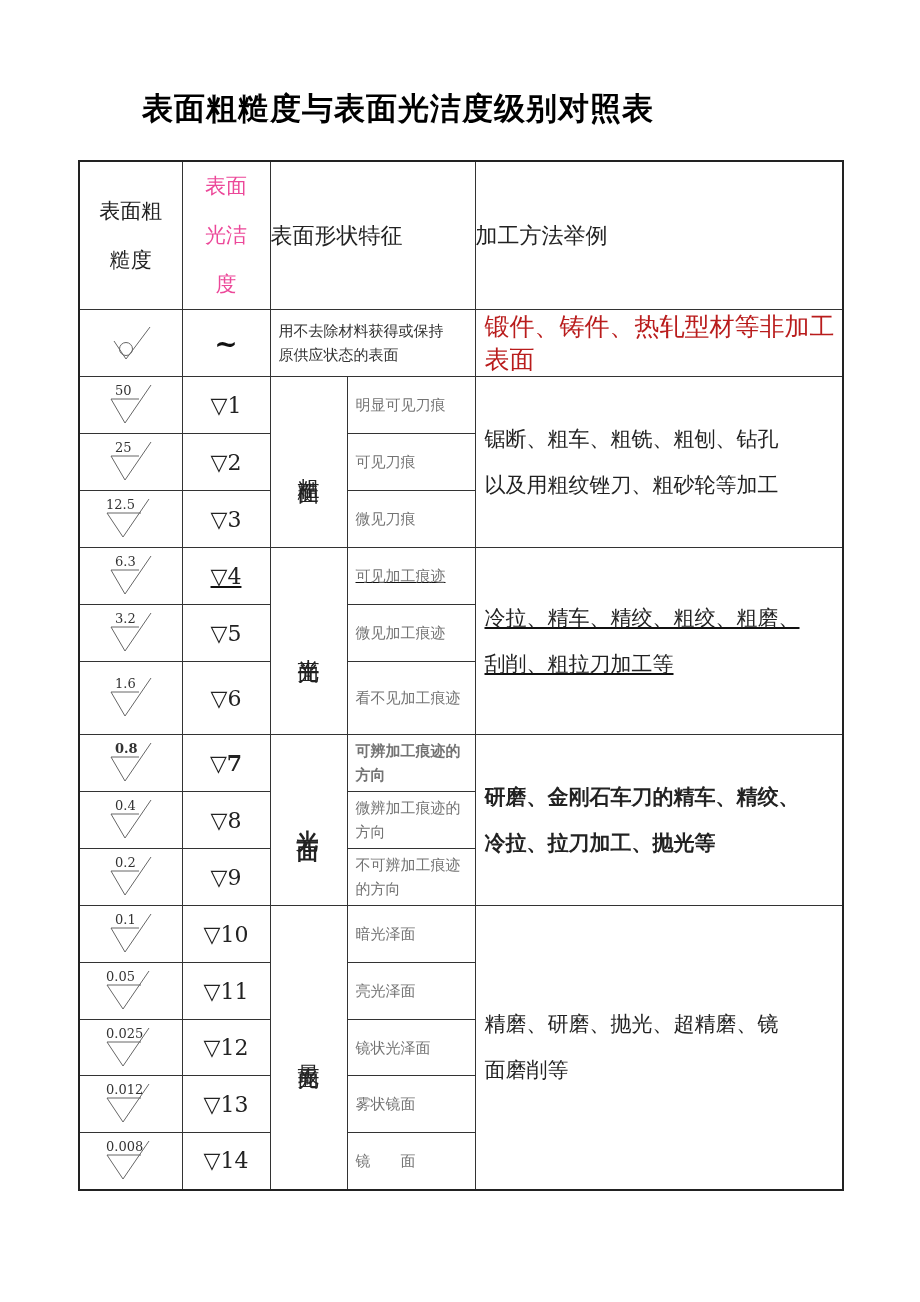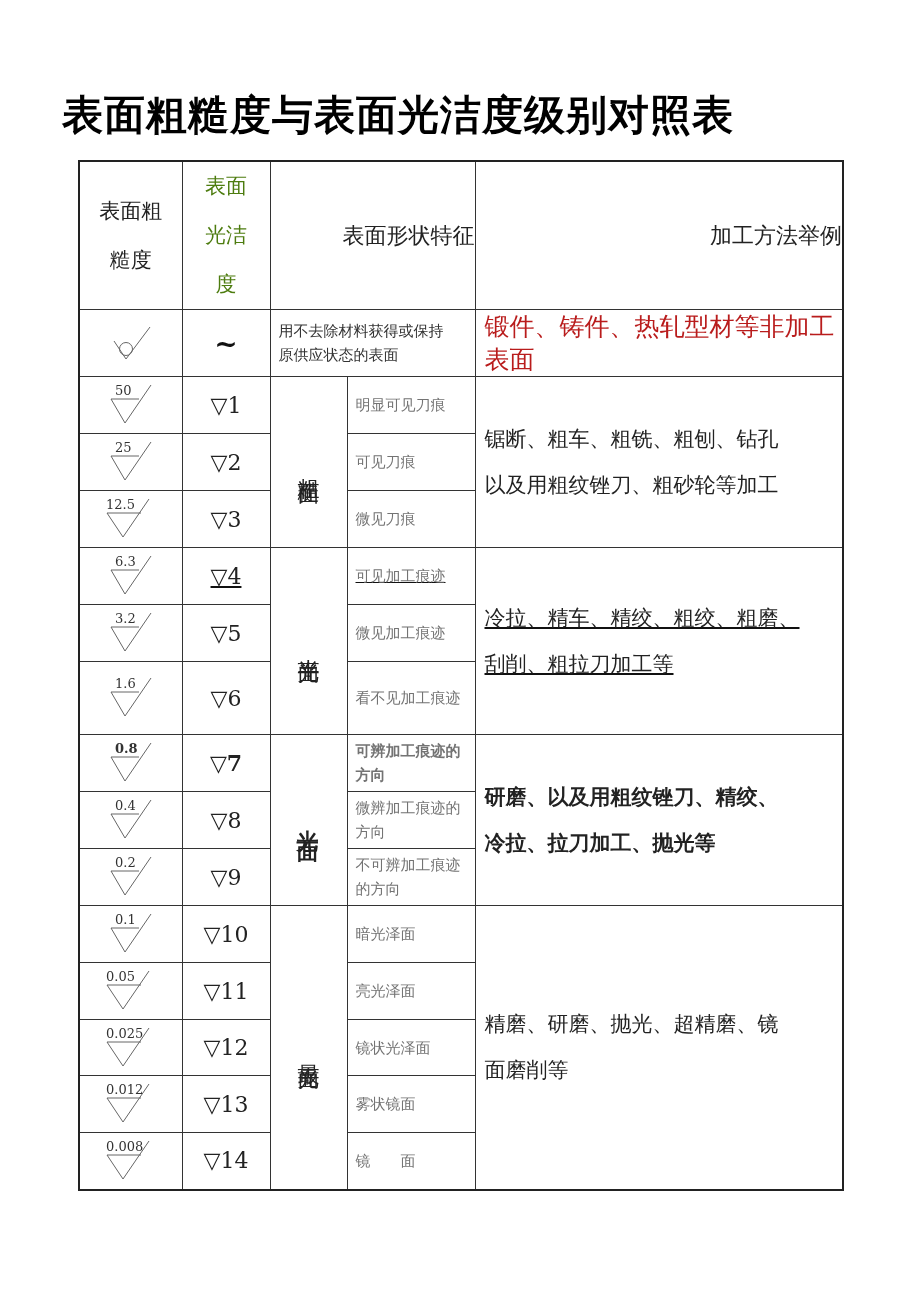--- a/index.html
+++ b/index.html
@@ -1,26 +1,26 @@
 <!DOCTYPE html>
 <html><head>
   <meta charset="utf-8">
   <style>
     html, body { margin: 0; padding: 0; background: #ffffff; }
     body { width: 920px; height: 1302px; position: relative; overflow: hidden;
            font-family: "DejaVu Serif", "Liberation Serif", serif; color: #111; }
     .title { position: absolute; left: 0; top: 88px; width: 796px; text-align: center;
              font-family: "DejaVu Sans", "Liberation Sans", sans-serif; font-weight: bold;
-             font-size: 41px; letter-spacing: 1px; color: #000; }
+             font-size: 31px; letter-spacing: 1px; color: #000; }
     table.grid { position: absolute; left: 78px; top: 160px; border-collapse: collapse;
                  table-layout: fixed; width: 764px; border: 2px solid #222; }
     table.grid td { border: 1px solid #333; padding: 0; vertical-align: middle; position: relative; }
     .hdr { font-size: 21px; text-align: center; line-height: 49px; color: #222; }
-    .hdr2 { font-size: 21px; text-align: center; line-height: 49px; color: #4d7c0f; }
-    .hdr-wide { font-size: 22px; text-align: right; color: #222; }
+    .hdr2 { font-size: 21px; text-align: center; line-height: 49px; color: #ec4899; }
+    .hdr-wide { font-size: 22px; text-align: left; color: #222; }
     .grade { font-size: 22px; text-align: center; color: #222; }
     .feat { font-size: 15px; color: #737373; padding-left: 8px !important; line-height: 24px; }
     .feat-wide { font-size: 15px; color: #333; padding-left: 8px !important; line-height: 24px; }
     .method { font-size: 21px; color: #222; padding-left: 9px !important; line-height: 46px; white-space: nowrap; overflow: visible; }
     .method1 { font-size: 25px; color: #b91c1c; padding-left: 9px !important; }
     .vert { text-align: center; }
     .vert span { display: inline-block; writing-mode: vertical-rl; font-size: 22px; color: #222; letter-spacing: 2px; }
     .sym { text-align: center; }
     .sym svg { display: block; margin: 0 auto; }
     .tilde { font-size: 28px; text-align: center; font-weight: bold; }
@@ -155,21 +155,21 @@
             <text x="14" y="12" font-size="13" font-family="DejaVu Serif, serif" fill="#333">0.8</text>
             <line x1="10" y1="16" x2="38" y2="16" stroke="#666" stroke-width="1"></line>
             <line x1="10" y1="16" x2="24" y2="40" stroke="#666" stroke-width="1"></line>
             <line x1="24" y1="40" x2="50" y2="2" stroke="#666" stroke-width="1"></line>
           </svg>
         </td>
         <td class="grade">▽7</td>
         <td class="vert" rowspan="3"><span>光 面</span></td>
         <td class="feat">可辨加工痕迹的方向</td>
         <td class="method" rowspan="3">
-          <div>研磨、以及用粗纹锉刀、精绞、</div>
+          <div>研磨、金刚石车刀的精车、精绞、</div>
           <div>冷拉、拉刀加工、抛光等</div>
         </td>
       </tr>
       <tr style="height: 57px;">
         <td class="sym">
           <svg width="60" height="44" viewBox="0 0 60 44">
             <text x="14" y="12" font-size="13" font-family="DejaVu Serif, serif" fill="#333">0.4</text>
             <line x1="10" y1="16" x2="38" y2="16" stroke="#666" stroke-width="1"></line>
             <line x1="10" y1="16" x2="24" y2="40" stroke="#666" stroke-width="1"></line>
             <line x1="24" y1="40" x2="50" y2="2" stroke="#666" stroke-width="1"></line>

